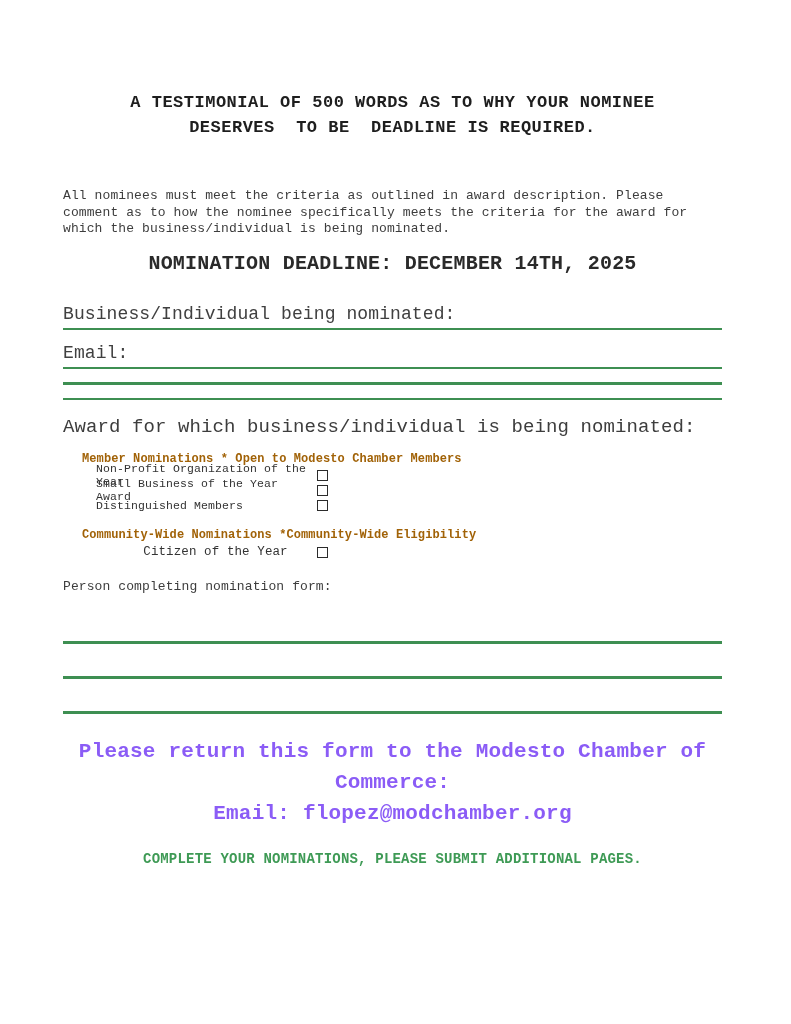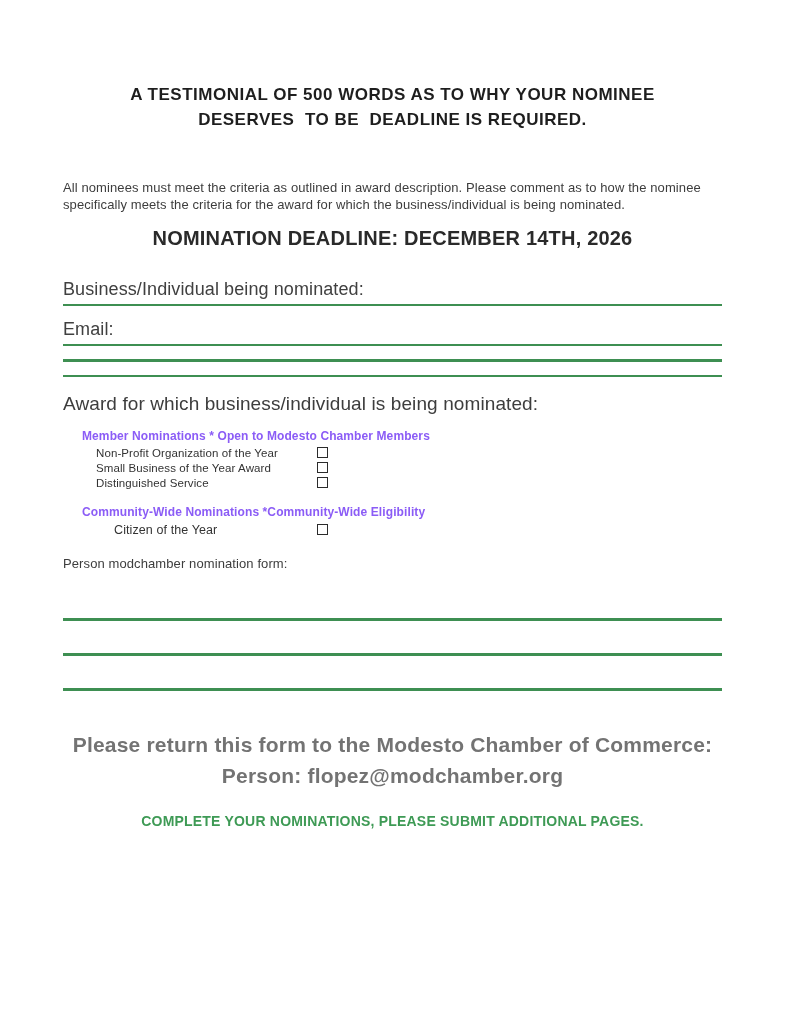--- a/index.html
+++ b/index.html
@@ -6,22 +6,23 @@
   body {
     width: 791px; height: 1024px;
     font-family: "Liberation Sans", sans-serif;
     -webkit-font-smoothing: antialiased;
   }
   .page {
     position: relative;
     width: 791px; height: 1024px;
     background: #ffffff;
     box-sizing: border-box;
-    padding: 4px 69px 0 63px;
+    padding: 12px 69px 0 63px;
     overflow: hidden;
+    font-family: Liberation Mono, monospace;
   }
   
   .title {
     margin-top: 78px;
     text-align: center;
     font-size: 17px;
     font-weight: 800;
     letter-spacing: 0.5px;
     line-height: 25px;
     color: #1e1e1e;
@@ -63,40 +64,41 @@
   .award-label {
     margin-top: 16px;
     font-size: 19px;
     color: #3d3d3d;
     letter-spacing: 0.1px;
   }
   .option-group { margin-top: 14px; padding-left: 19px; }
   .group-heading {
     font-size: 12px;
     font-weight: 700;
-    color: #8b5cf6;
+    color: #a16207;
     letter-spacing: 0.1px;
     margin-bottom: 2px;
   }
   .option-row {
     display: flex;
     align-items: center;
     height: 15px;
     margin-left: 14px;
   }
   .option-row .opt-label {
     flex: 0 0 221px;
     font-size: 11.5px;
     color: #333333;
     letter-spacing: 0.1px;
   }
   .option-row.indented .opt-label {
     flex-basis: 203px;
     padding-left: 18px;
     font-size: 12.5px;
+    text-align: center;
   }
   .checkbox {
     width: 9px; height: 9px;
     border: 1.5px solid #2b2b2b;
     background: #ffffff;
     display: inline-block;
   }
   .community { margin-top: 15px; }
   .community .option-row { height: 17px; }
   
@@ -108,27 +110,27 @@
   }
   
   .write-line {
     height: 0;
     border-top: 3px solid #3e8f52;
   }
   .write-line.first { margin-top: 47px; }
   .write-line.next { margin-top: 32px; }
   
   .return-heading {
-    margin-top: 38px;
+    margin-top: 22px;
     text-align: center;
     font-size: 21px;
     font-weight: 700;
     letter-spacing: 0.2px;
     line-height: 31px;
-    color: #737373;
+    color: #8b5cf6;
   }
   .notice {
     margin: 19px auto 0 auto;
     max-width: 690px;
     text-align: center;
     font-size: 14px;
     font-weight: 700;
     letter-spacing: 0.2px;
     line-height: 22px;
     color: #3e9a55;
@@ -139,21 +141,21 @@
 
 <div class="page">
 
   <div class="title">
     <div>A TESTIMONIAL OF 500 WORDS AS TO WHY YOUR NOMINEE</div>
     <div>DESERVES  TO BE  DEADLINE IS REQUIRED.</div>
   </div>
 
   <p class="intro">All nominees must meet the criteria as outlined in award description. Please comment as to how the nominee specifically meets the criteria for the award for which the business/individual is being nominated.</p>
 
-  <div class="deadline">NOMINATION DEADLINE: DECEMBER 14TH, 2026</div>
+  <div class="deadline">NOMINATION DEADLINE: DECEMBER 14TH, 2025</div>
 
   <div class="fields">
     <div class="field">
       <div class="field-label">Business/Individual being nominated:</div>
       <div class="field-line"></div>
     </div>
     <div class="field">
       <div class="field-label">Email:</div>
       <div class="field-line"></div>
     </div>
@@ -171,41 +173,41 @@
     <div class="group-heading">Member Nominations * Open to Modesto Chamber Members</div>
     <div class="option-row">
       <span class="opt-label">Non-Profit Organization of the Year</span>
       <span class="checkbox"></span>
     </div>
     <div class="option-row">
       <span class="opt-label">Small Business of the Year Award</span>
       <span class="checkbox"></span>
     </div>
     <div class="option-row">
-      <span class="opt-label">Distinguished Service</span>
+      <span class="opt-label">Distinguished Members</span>
       <span class="checkbox"></span>
     </div>
   </div>
 
   <div class="option-group community">
     <div class="group-heading">Community-Wide Nominations *Community-Wide Eligibility</div>
     <div class="option-row indented">
       <span class="opt-label">Citizen of the Year</span>
       <span class="checkbox"></span>
     </div>
   </div>
 
-  <div class="person-label">Person modchamber nomination form:</div>
+  <div class="person-label">Person completing nomination form:</div>
 
   <div class="write-line first"></div>
   <div class="write-line next"></div>
   <div class="write-line next"></div>
 
   <div class="return-heading">
     <div>Please return this form to the Modesto Chamber of Commerce:</div>
-    <div>Person: flopez@modchamber.org</div>
+    <div>Email: flopez@modchamber.org</div>
   </div>
 
   <div class="notice">
     <div>COMPLETE YOUR NOMINATIONS, PLEASE SUBMIT ADDITIONAL PAGES.</div>
   </div>
 
 </div>
 
 </body></html>

